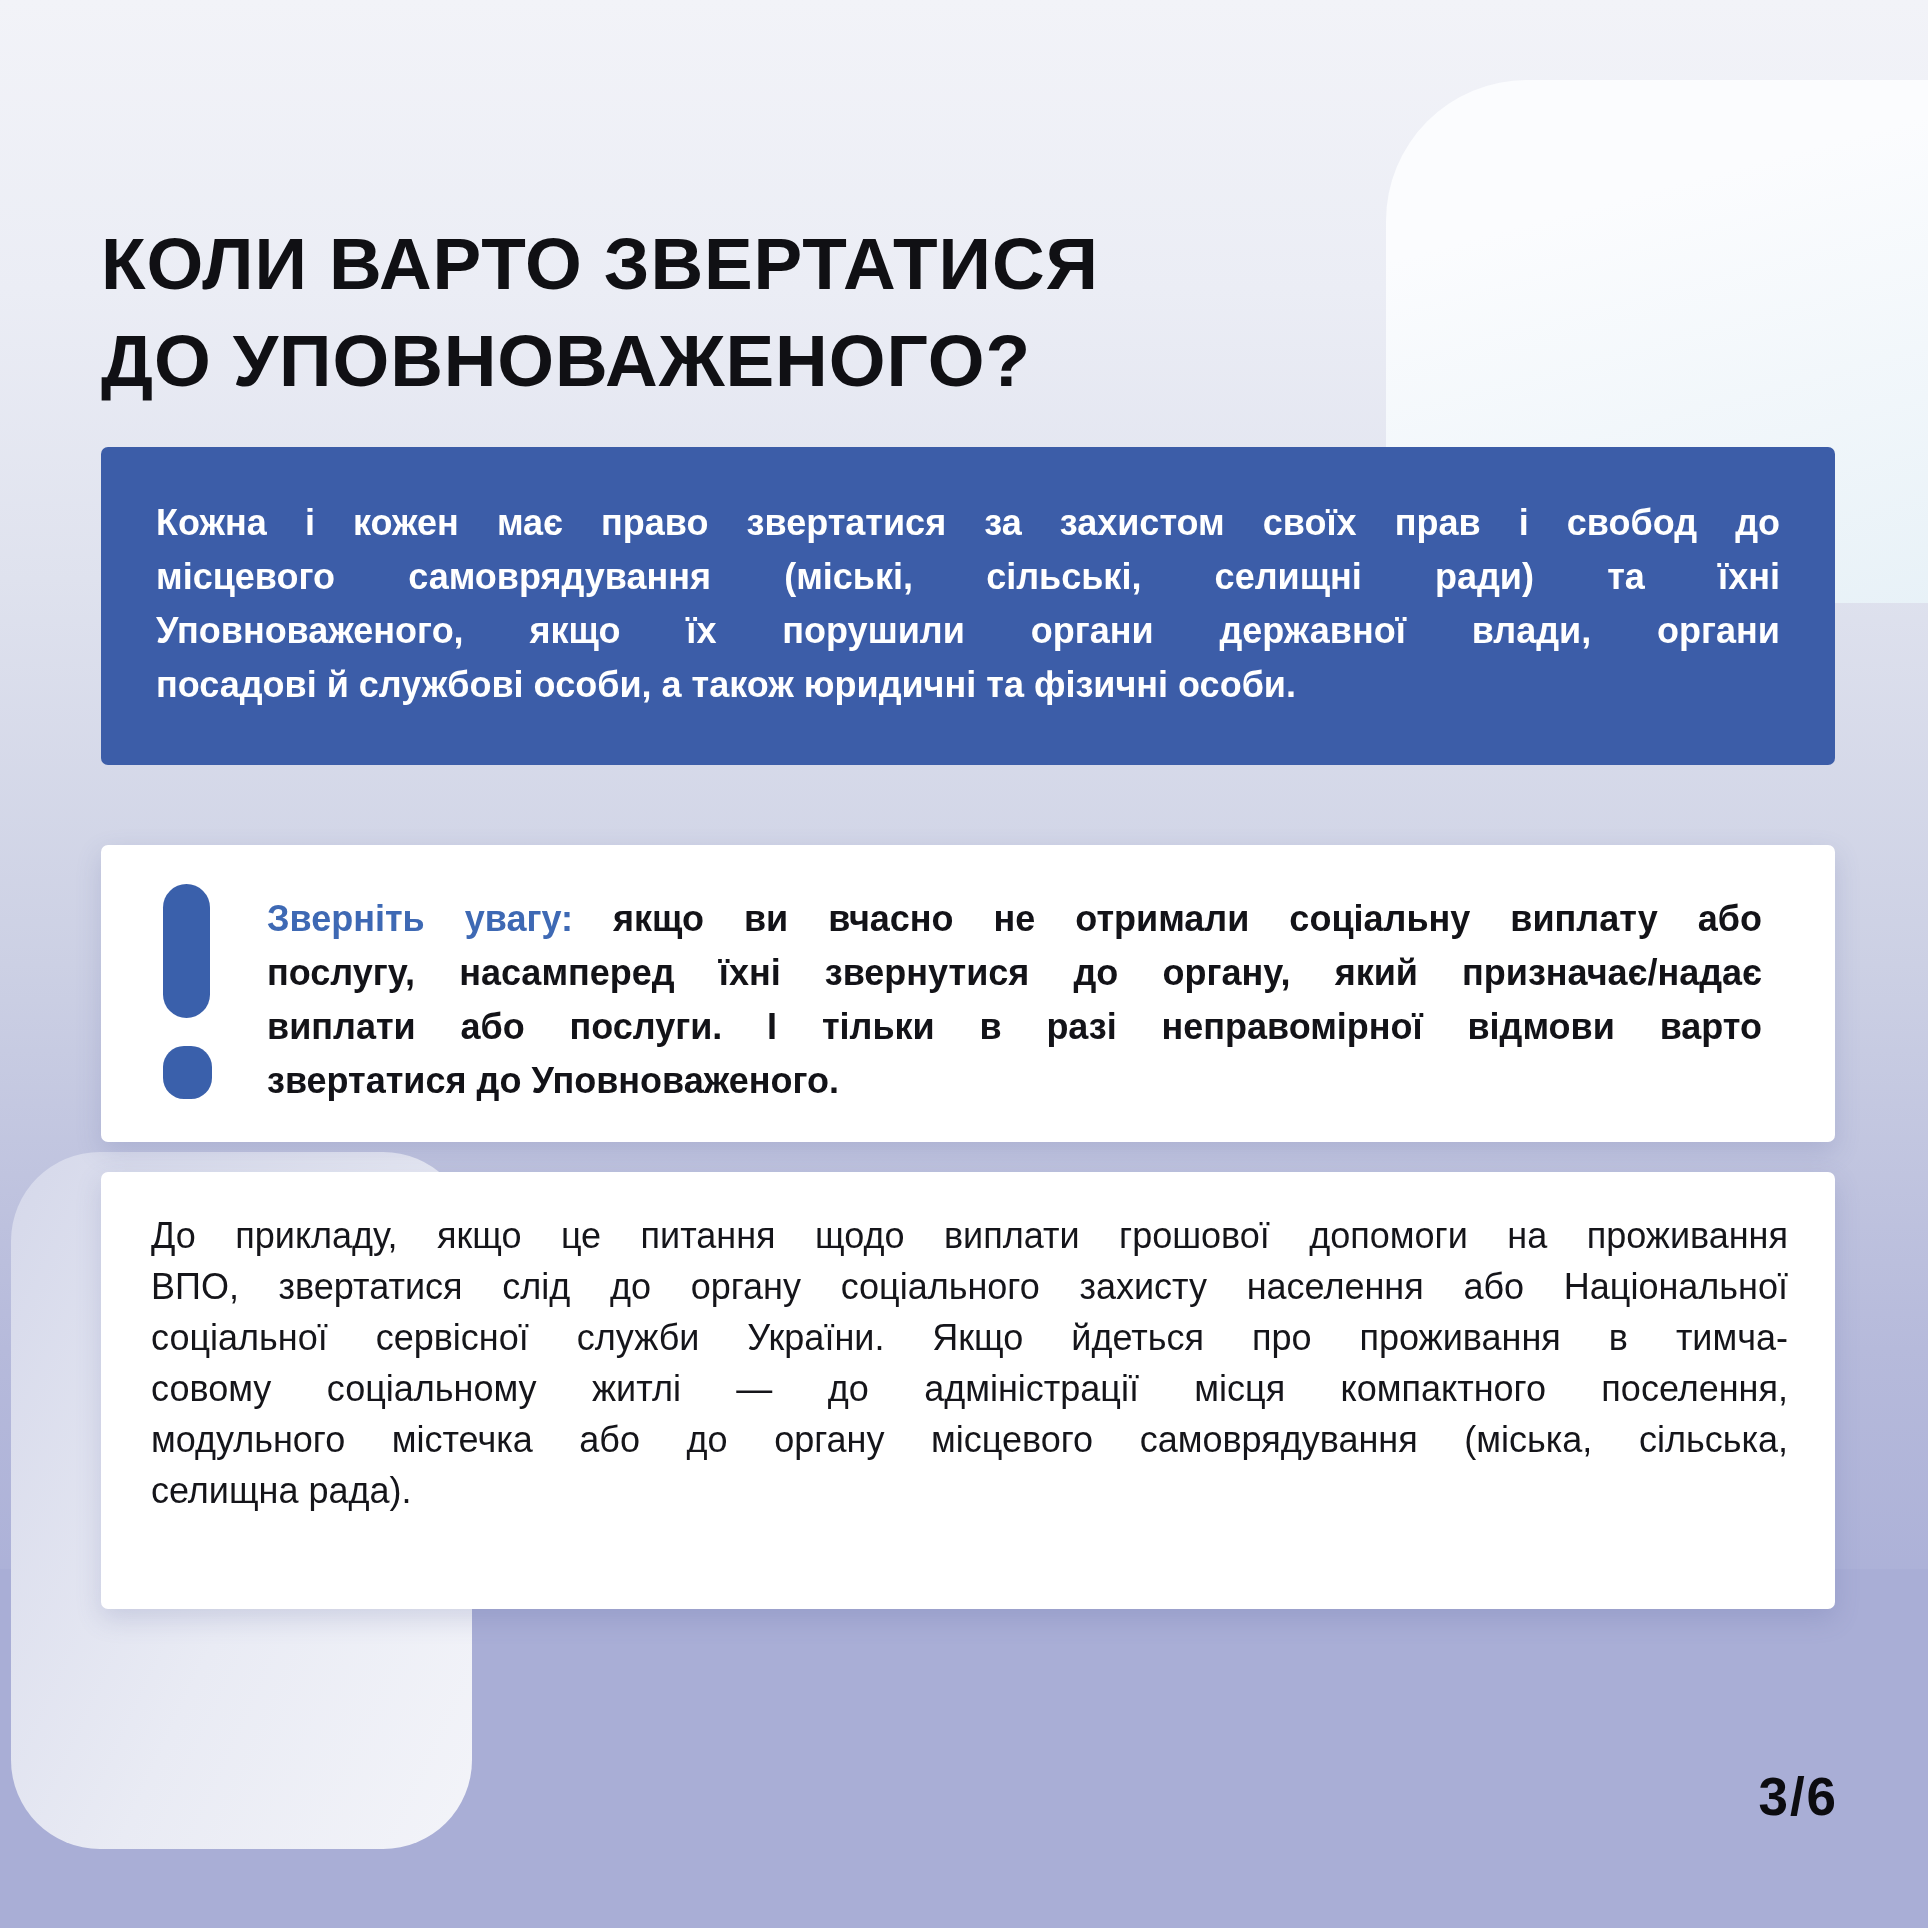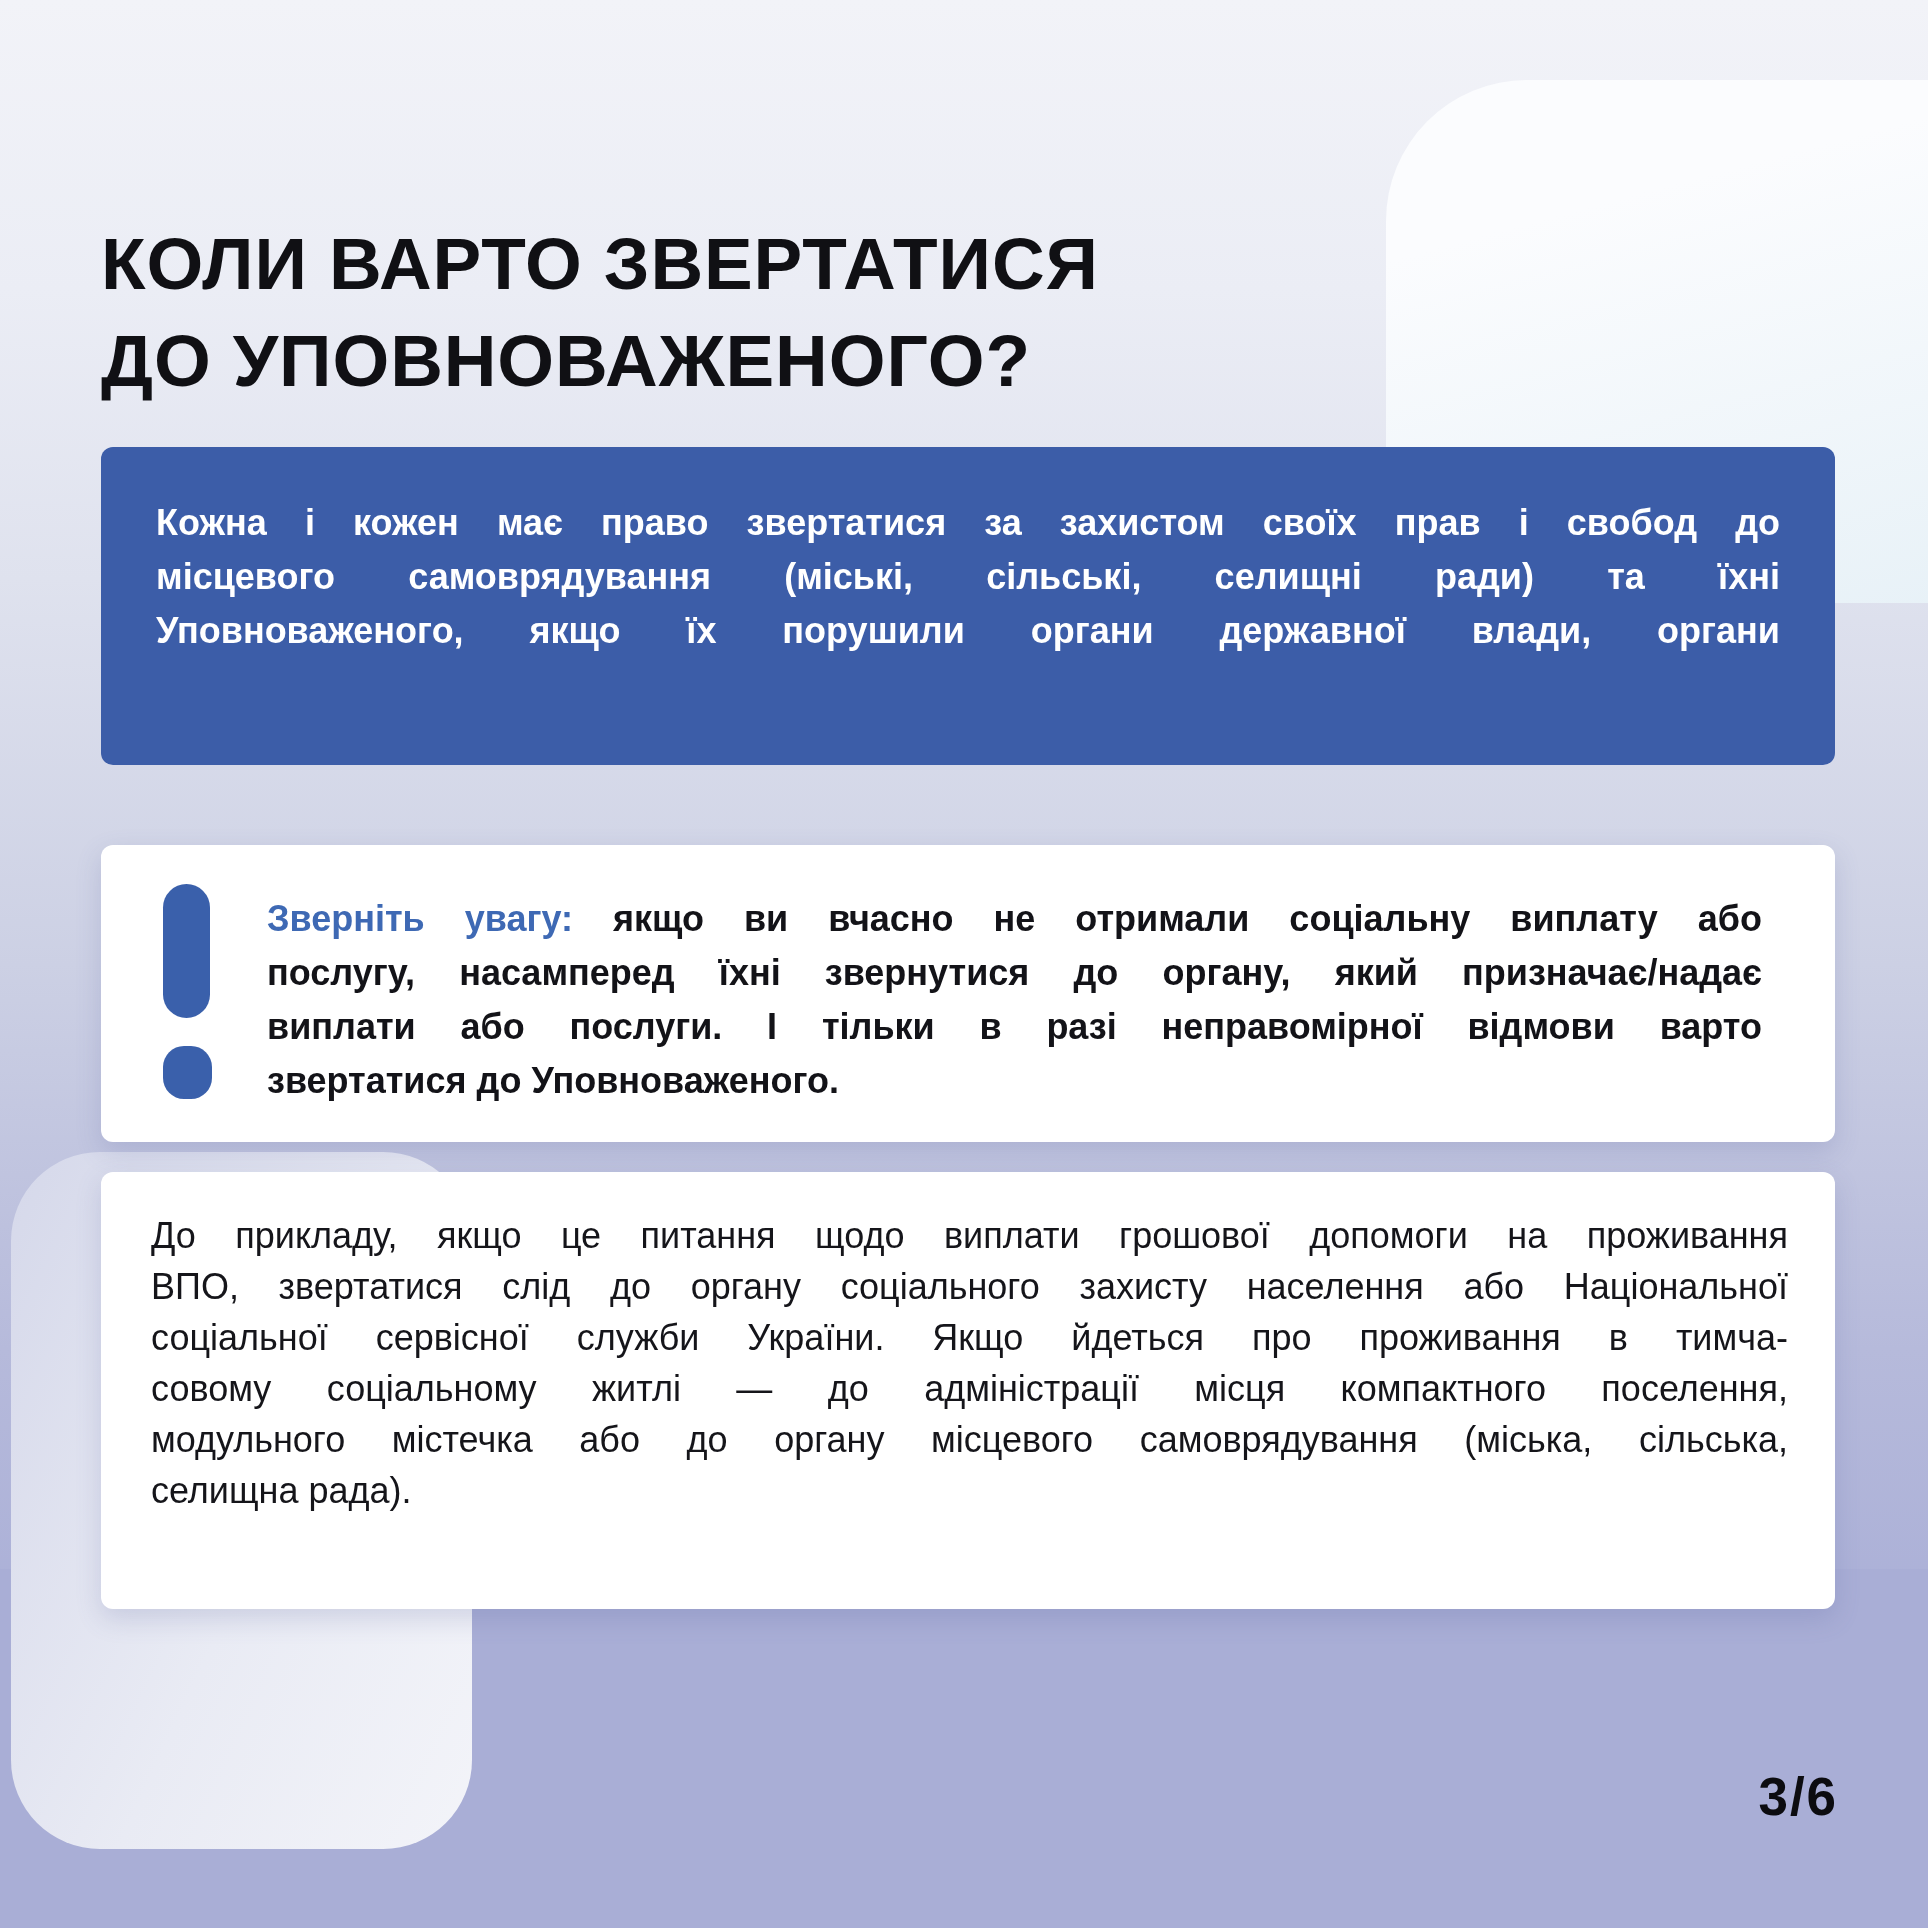--- a/index.html
+++ b/index.html
@@ -46,21 +46,21 @@
     font-weight: 700;
     letter-spacing: 0.9px;
     color: #101014;
   }
 
   
   .box {
     position: absolute;
     left: 101px;
     width: 1734px;
-    border-radius: 12px;
+    border-radius: 7px;
     box-sizing: border-box;
   }
   .box-highlight {
     top: 447px; height: 318px;
     background: #3c5da8;
     color: #ffffff;
     padding: 49px 55px 0 55px;
     font-size: 36px; line-height: 54px; font-weight: 700;
   }
   .box-attention {
@@ -122,20 +122,21 @@
   <div class="title">
     <div>КОЛИ ВАРТО ЗВЕРТАТИСЯ</div>
     <div>ДО УПОВНОВАЖЕНОГО?</div>
   </div>
 
   <div class="box box-highlight">
     <div>
         <div class="tline">Кожна і кожен має право звертатися за захистом своїх прав і свобод до</div>
         <div class="tline">місцевого самоврядування (міські, сільські, селищні ради) та їхні</div>
         <div class="tline">Уповноваженого, якщо їх порушили органи державної влади, органи</div>
+        <div class="tline tline-last">посадові й службові особи, а також юридичні та фізичні особи.</div>
       </div>
   </div>
 
   <div class="box box-attention">
     <div class="excl">
       <div class="excl-bar"></div>
       <div class="excl-dot"></div>
     </div>
     <div class="tline">
       <span class="lead">Зверніть увагу:</span><span> якщо ви вчасно не отримали соціальну виплату або</span>

